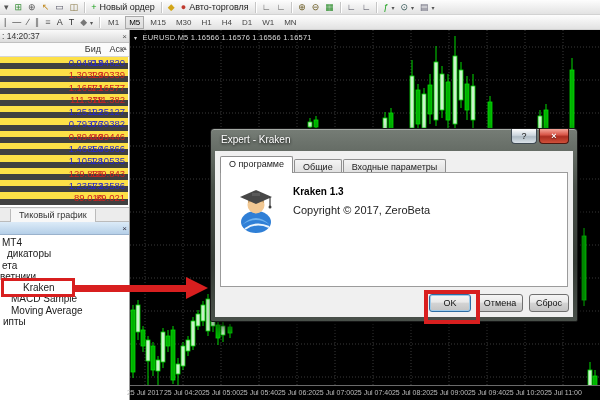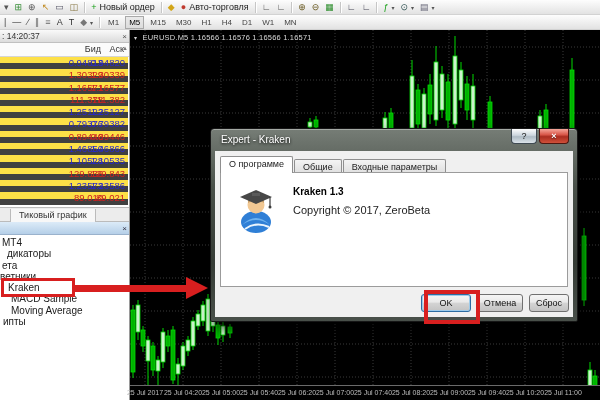--- a/index.html
+++ b/index.html
@@ -284,21 +284,21 @@
       <span class="tick-tab">Тиковый график</span>
     </div>
     <div class="nav-titlebar">
       <span class="nav-close">×</span>
     </div>
     <div id="nav-items">
         <div class="nav-item" style="padding-left: 2px;">МТ4</div>
         <div class="nav-item" style="padding-left: 7px;">дикаторы</div>
         <div class="nav-item" style="padding-left: 2px;">ета</div>
         <div class="nav-item" style="padding-left: 0;">ветники</div>
-        <div class="nav-item" style="padding-left: 8px;">Kraken</div>
+        <div class="nav-item" style="padding-left: 23px;">Kraken</div>
         <div class="nav-item" style="padding-left: 11px;">MACD Sample</div>
         <div class="nav-item" style="padding-left: 11px;">Moving Average</div>
         <div class="nav-item" style="padding-left: 3px;">ипты</div>
       </div>
   </div>
 
   <div id="chart">
     <div class="chart-header">
       <span class="collapse">▾</span>
       <span>EURUSD.M5 1.16566 1.16576 1.16566 1.16571</span>
@@ -447,21 +447,21 @@
           <path d="M13 18 Q21 12 29 18 L29 15 Q21 9 13 15 Z" fill="#caa06a"></path>
           <polygon points="5,12 21,5 37,12 21,19" fill="#474747"></polygon>
           <rect x="17" y="8" width="8" height="3" fill="#5a5a5a"></rect>
           <line x1="35" y1="12" x2="35" y2="21" stroke="#3a3a3a" stroke-width="1.2"></line>
           <circle cx="35" cy="22" r="1.5" fill="#3a3a3a"></circle>
         </svg>
         <div class="dlg-product">Kraken 1.3</div>
         <div class="dlg-copy">Copyright © 2017, ZeroBeta</div>
       </div>
       <div class="dlg-btnrow" id="dlg-btnrow">
-          <button class="dbtn focus" style="width: 50px;">OK</button>
+          <button class="dbtn focus" style="width: 42px;">OK</button>
           <button class="dbtn" style="width: 46px;">Отмена</button>
           <button class="dbtn" style="width: 40px;">Сброс</button>
         </div>
     </div>
   </div>
 
   <div class="annot" id="annot-kraken-box" style="border-color: rgb(216, 31, 31);"></div>
   <div class="annot" id="annot-arrow-body" style="background: rgb(216, 31, 31);"></div>
   <div class="annot" id="annot-arrow-head" style="border-left-color: rgb(216, 31, 31);"></div>
   <div class="annot" id="annot-ok-box" style="border-color: rgb(216, 31, 31);"></div>

